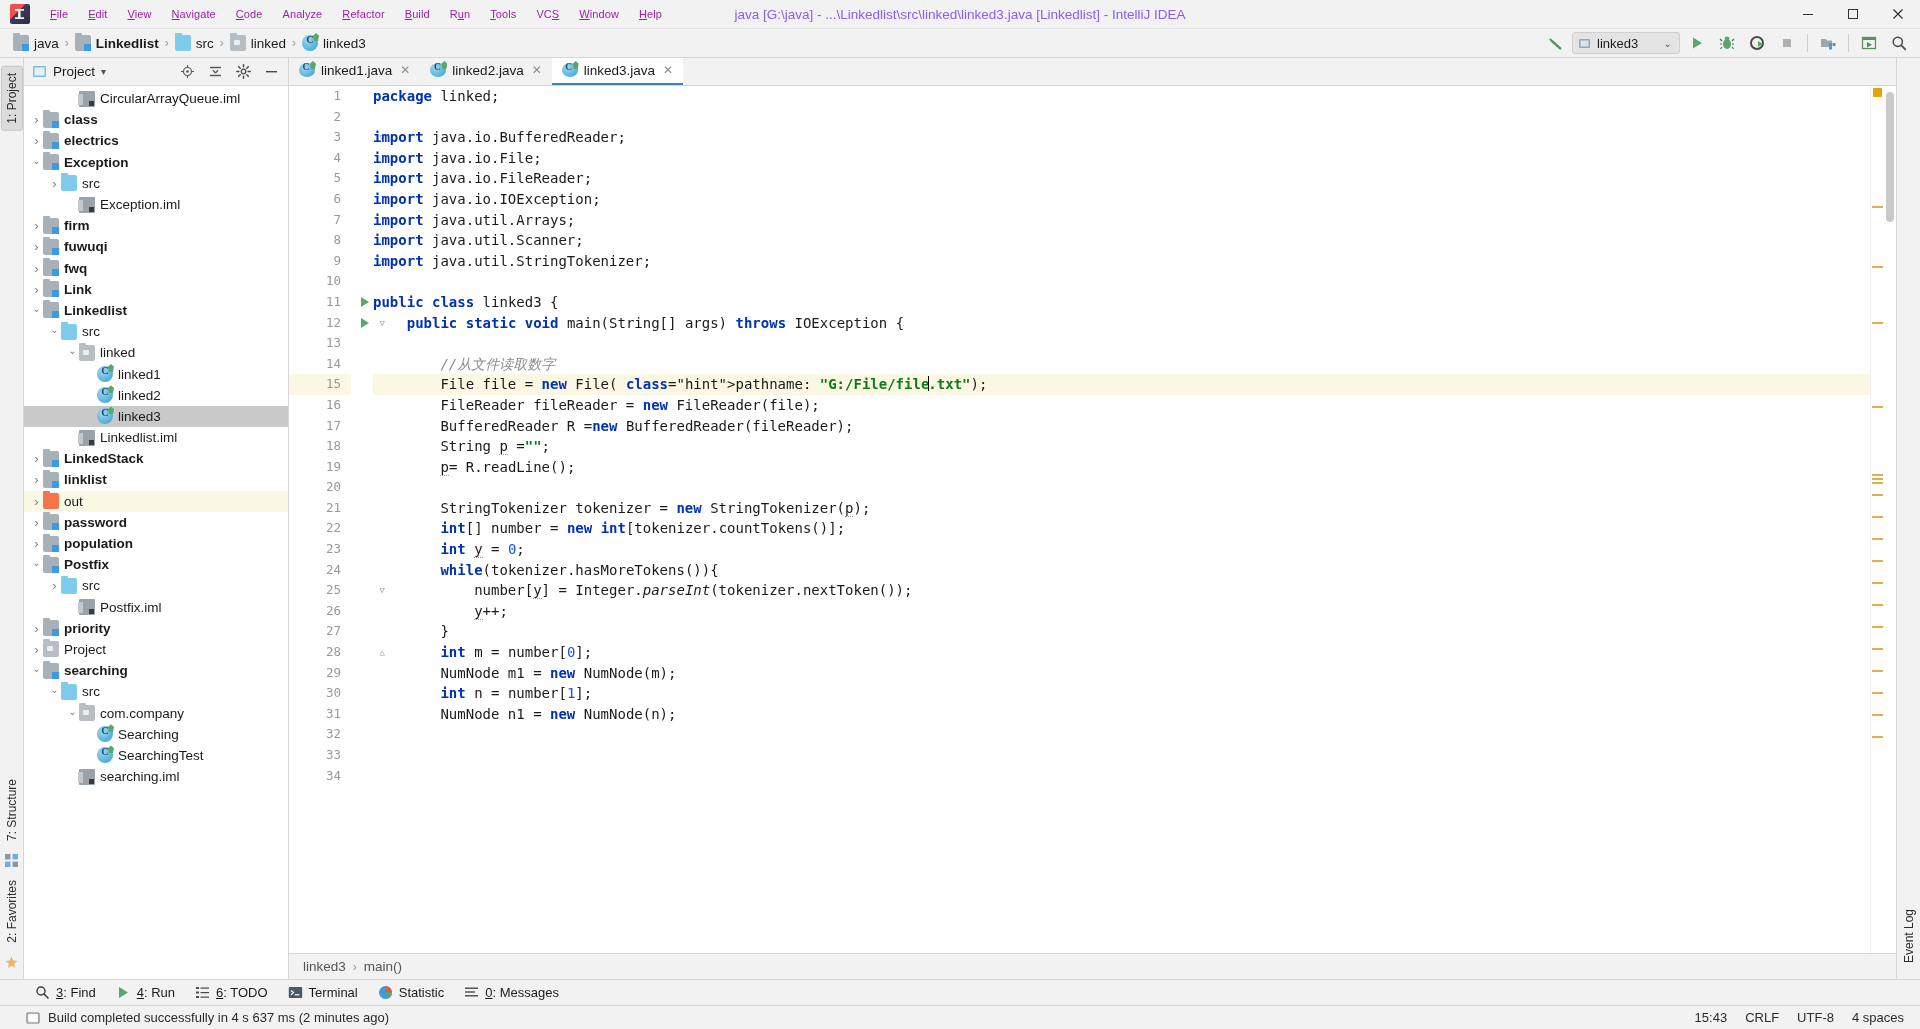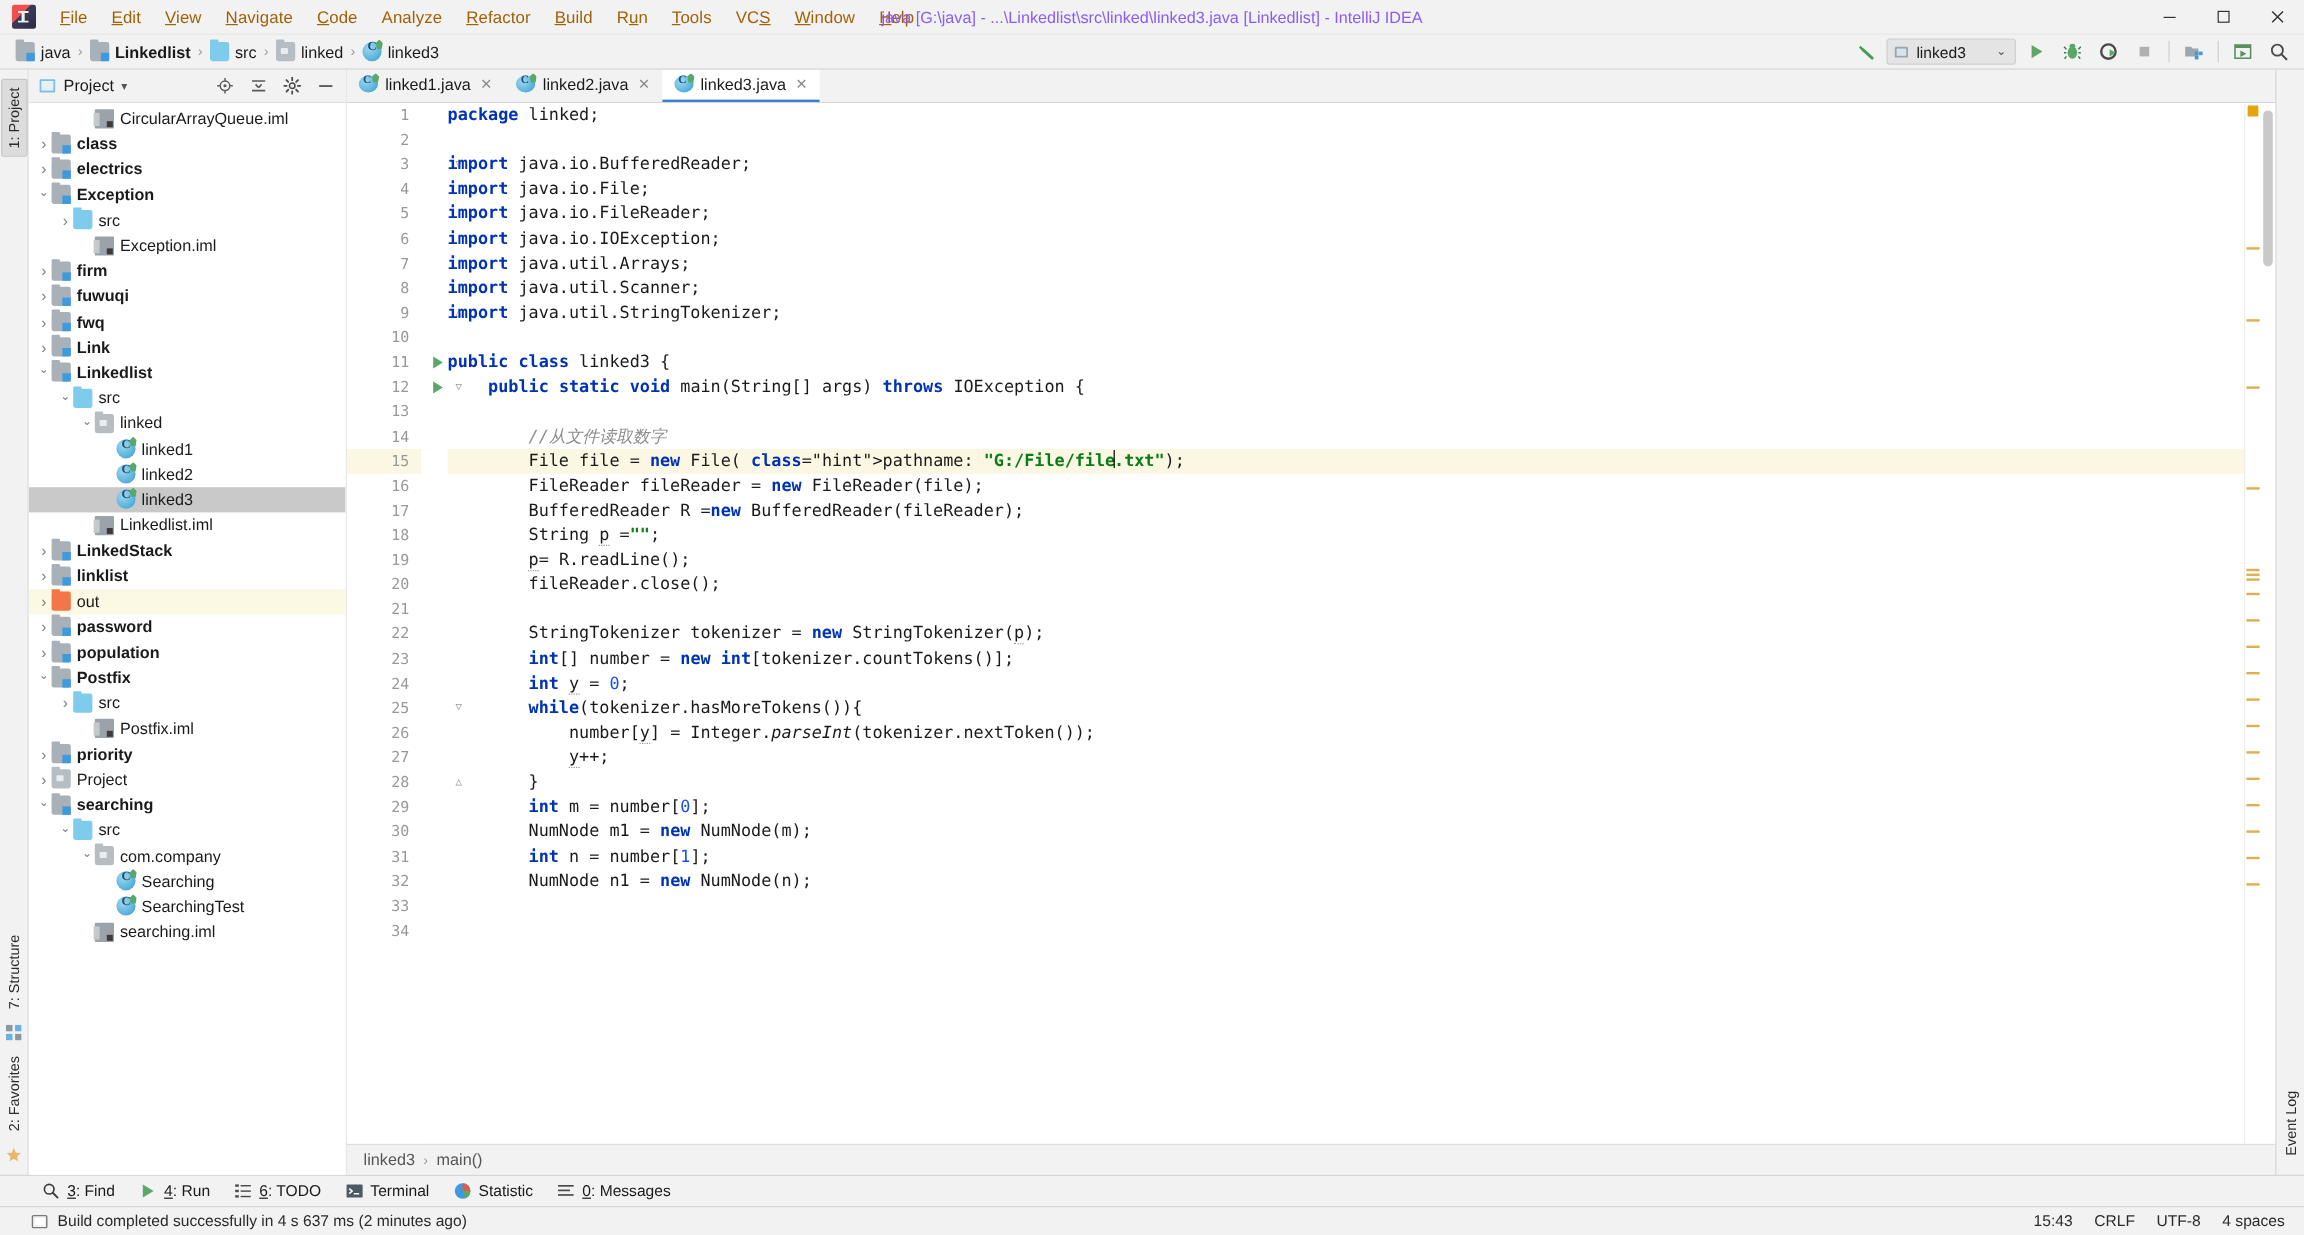--- a/index.html
+++ b/index.html
@@ -15,21 +15,21 @@
   .titlebar {
     height: 29px; background: #f2f2f2; display: flex; align-items: center;
     border-bottom: 1px solid #e3e3e3; flex: 0 0 29px; position: relative;
   }
   .app-logo { width: 20px; height: 20px; margin-left: 10px; margin-right: 10px;
     background: linear-gradient(135deg,#f0504d 0%,#f0504d 38%,#3d3d5c 38%,#2b2b40 100%);
     border-radius: 2px; position: relative; flex: 0 0 auto; }
   .app-logo::after { content:""; position:absolute; left:5px; top:5px; width:9px; height:10px;
     background:#fff; opacity:.92; clip-path: polygon(0 0,100% 0,100% 18%,62% 18%,62% 82%,100% 82%,100% 100%,0 100%,0 82%,33% 82%,33% 18%,0 18%); }
   .menu { display: flex; align-items: center; gap: 0px; }
-  .menu-item { padding: 4px 10px; font-size: 14px; color: #a16207; cursor: default;
+  .menu-item { padding: 4px 10px; font-size: 11px; color: #a21caf; cursor: default;
     white-space: nowrap; letter-spacing: .1px;}
   .menu-item u { text-decoration: underline; }
   .win-title { position: absolute; left: 0; right: 0; text-align: center; font-size: 13.5px;
     color: #8b5cf6; pointer-events: none; }
   .win-ctrl { margin-left: auto; display: flex; height: 29px; }
   .wbtn { width: 45px; height: 29px; display: flex; align-items: center; justify-content: center;
     color: #333; font-size: 14px; }
 
   
   .navbar {
@@ -586,21 +586,20 @@
             <div class="cline">&nbsp;</div>
             <div class="cline"><span class="kw">public</span> <span class="kw">class</span> linked3 {</div>
             <div class="cline">    <span class="kw">public</span> <span class="kw">static</span> <span class="kw">void</span> main(String[] args) <span class="kw">throws</span> IOException {</div>
             <div class="cline">&nbsp;</div>
             <div class="cline"><span class="cmt">        //从文件读取数字</span></div>
             <div class="cline hl">        File file = <span class="kw">new</span> File( <span <span="" class="kw">class</span>="hint"&gt;pathname: <span class="str">"G:/File/file<span class="caret"></span>.txt"</span>);</div>
             <div class="cline">        FileReader fileReader = <span class="kw">new</span> FileReader(file);</div>
             <div class="cline">        BufferedReader R =<span class="kw">new</span> BufferedReader(fileReader);</div>
             <div class="cline">        String <span class="und">p</span> =<span class="str">""</span>;</div>
             <div class="cline">        <span class="und">p</span>= R.readLine();</div>
-            <div class="cline">        fileReader.close();</div>
             <div class="cline">&nbsp;</div>
             <div class="cline">        StringTokenizer tokenizer = <span class="kw">new</span> StringTokenizer(<span class="und">p</span>);</div>
             <div class="cline">        <span class="kw">int</span>[] number = <span class="kw">new</span> <span class="kw">int</span>[tokenizer.countTokens()];</div>
             <div class="cline">        <span class="kw">int</span> <span class="und">y</span> = <span class="num">0</span>;</div>
             <div class="cline">        <span class="kw">while</span>(tokenizer.hasMoreTokens()){</div>
             <div class="cline">            number[<span class="und">y</span>] = Integer.<span class="itl">parseInt</span>(tokenizer.nextToken());</div>
             <div class="cline">            <span class="und">y</span>++;</div>
             <div class="cline">        }</div>
             <div class="cline">        <span class="kw">int</span> m = number[<span class="num">0</span>];</div>
             <div class="cline">        NumNode m1 = <span class="kw">new</span> NumNode(m);</div>

